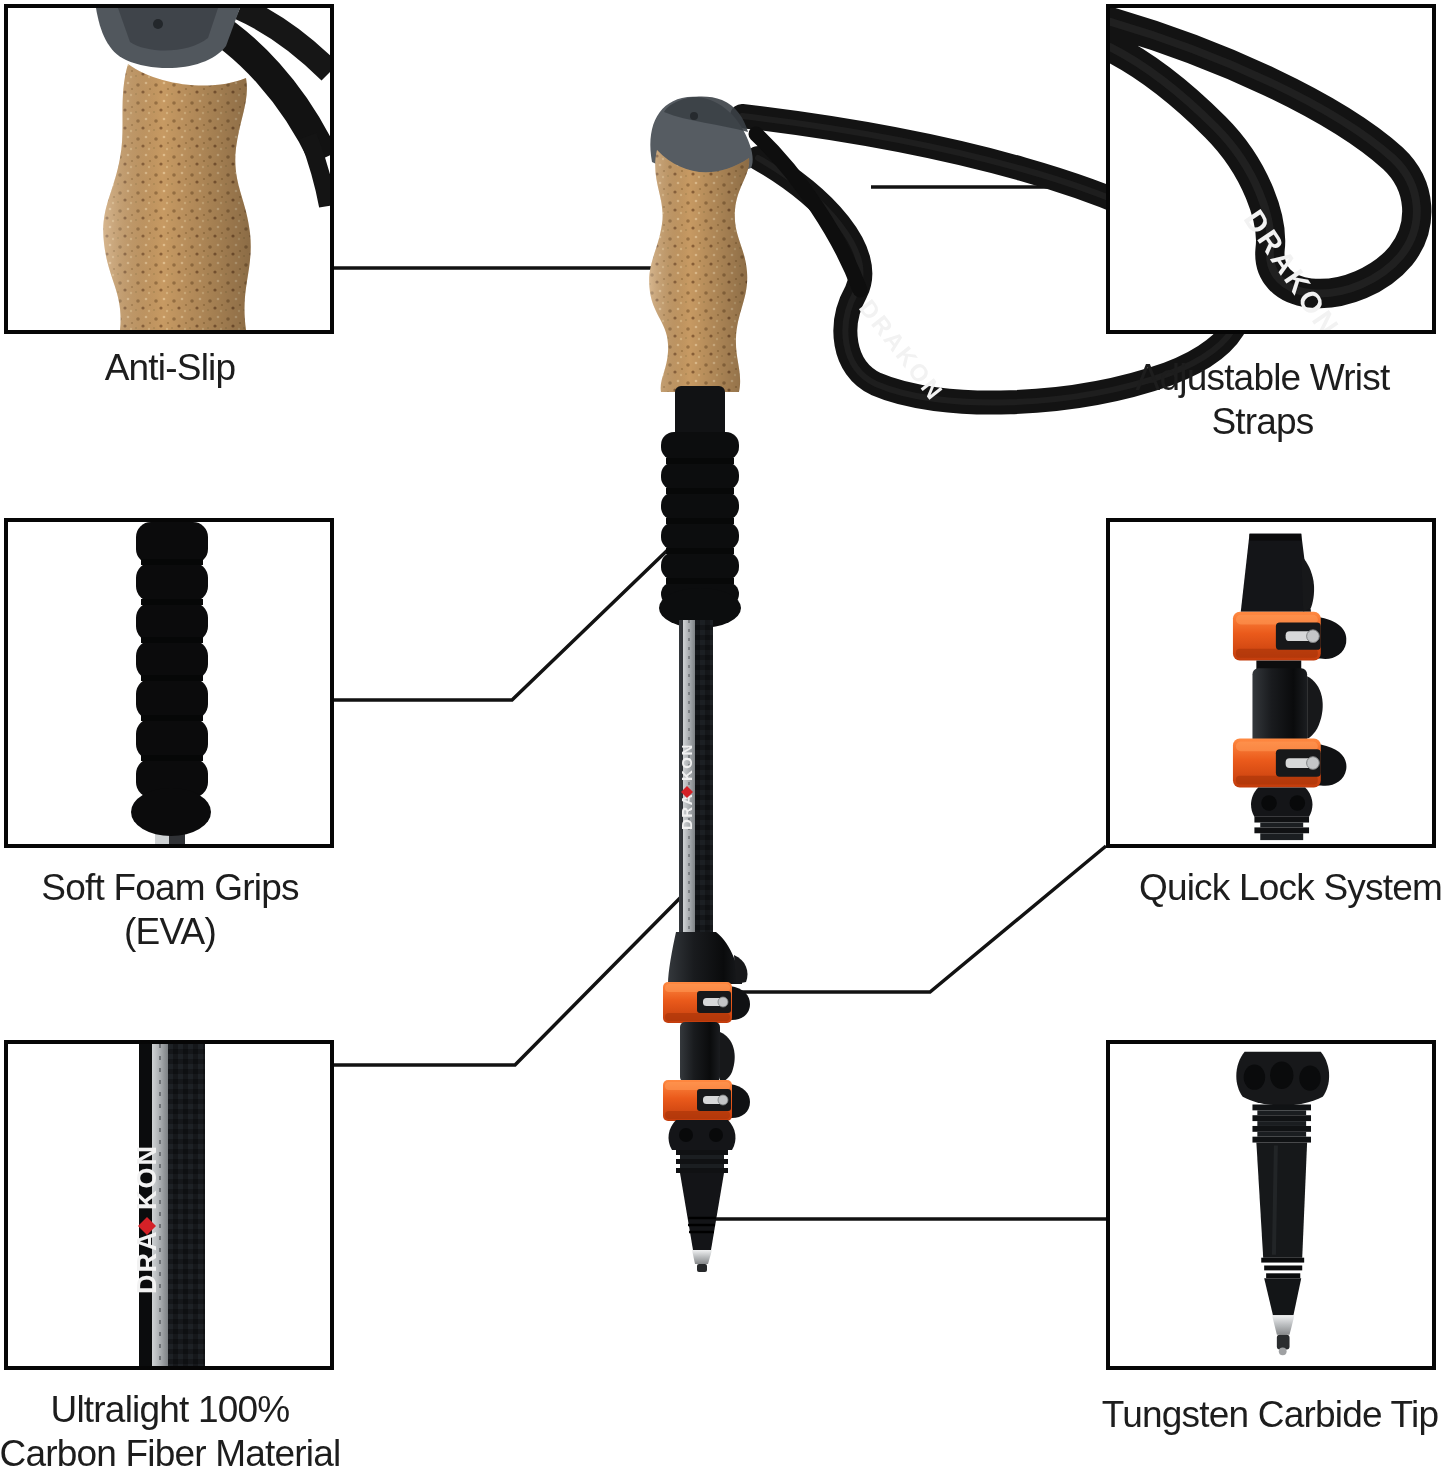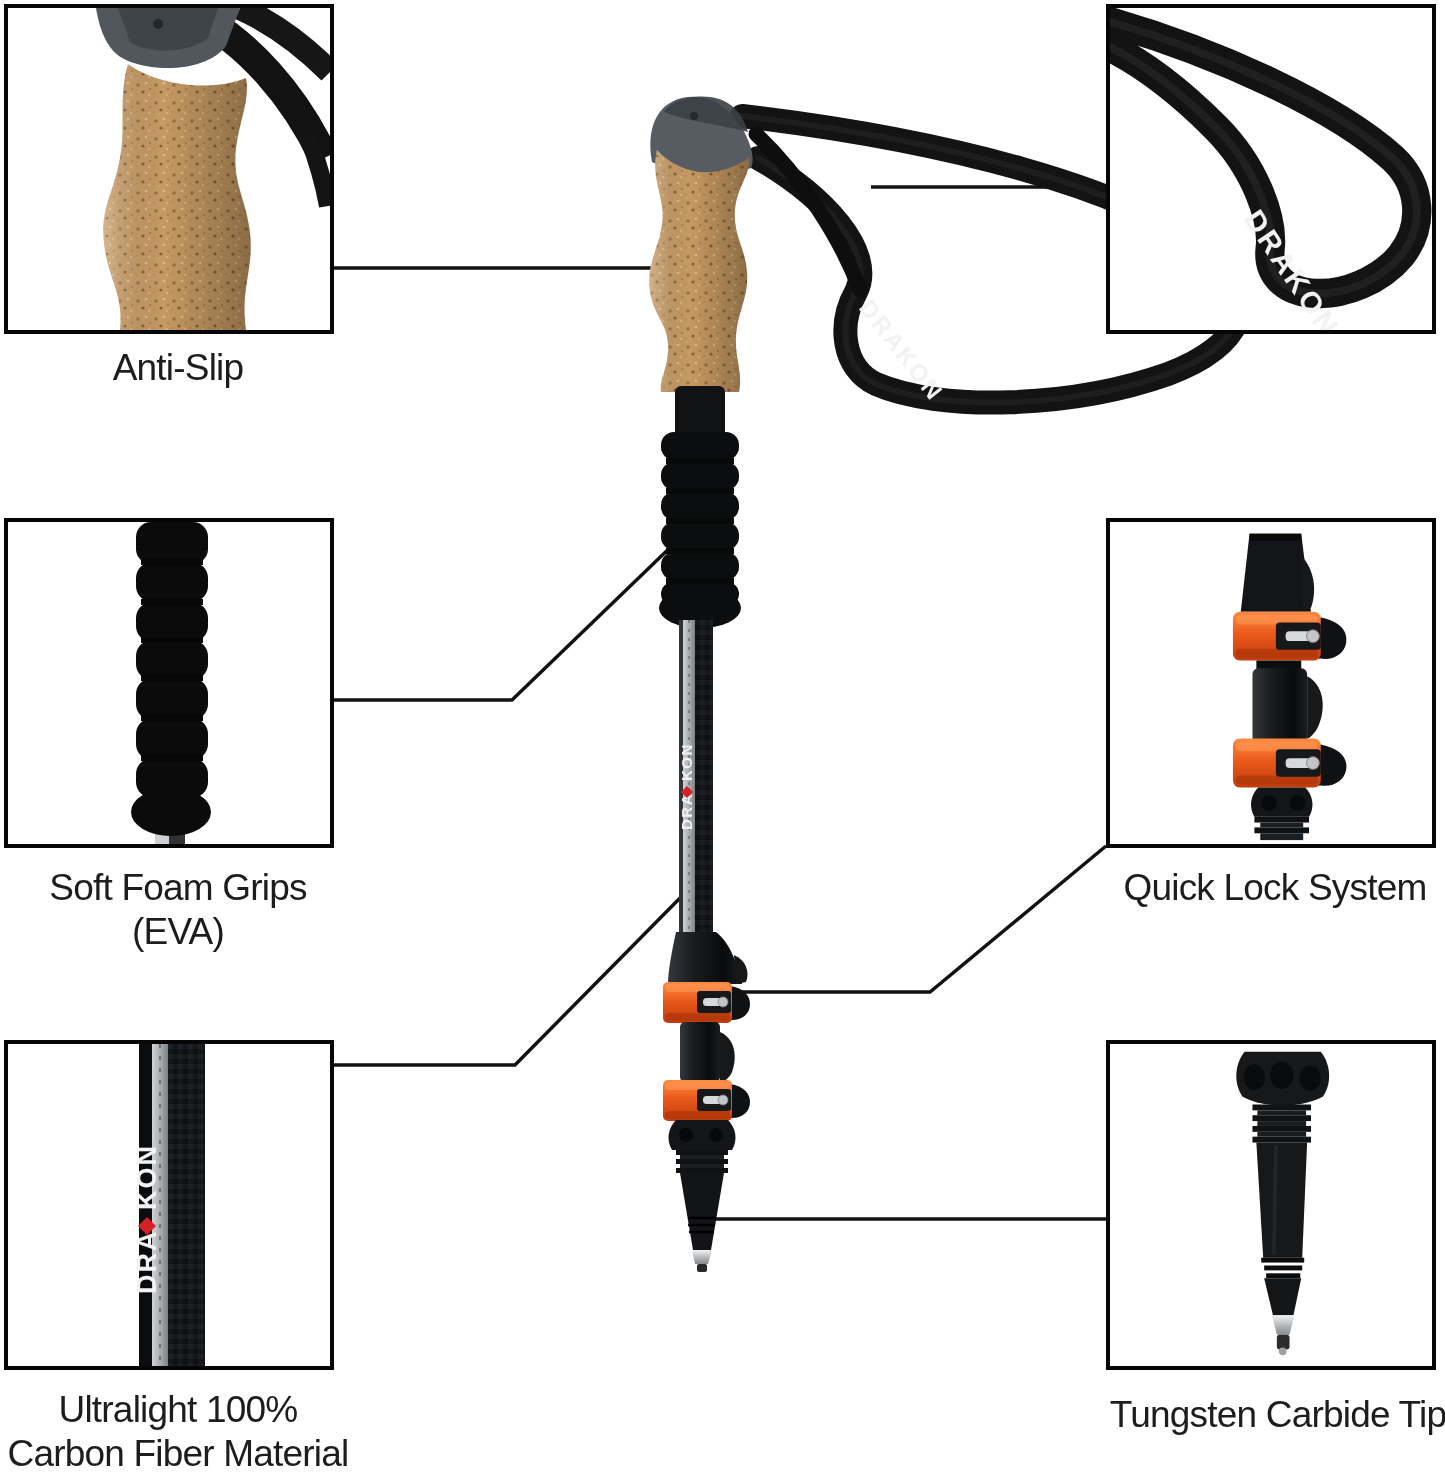--- a/index.html
+++ b/index.html
@@ -16,26 +16,25 @@
   .box-cork  {left:4px;   top:4px;}
   .box-strap {left:1106px;top:4px;}
   .box-foam  {left:4px;   top:518px;}
   .box-lock  {left:1106px;top:518px;}
   .box-carbon{left:4px;   top:1040px;}
   .box-tip   {left:1106px;top:1040px;}
   .feature-label{
     position:absolute;text-align:center;
     font-size:37px;line-height:1.18;letter-spacing:-0.8px;
     color:var(--text,#1d1d1d);
-    padding-left:8px;
   }
   .lbl-cork  {left:0px;    top:346px;  width:340px;}
   .lbl-strap {left:1080px; top:356px;  width:365px;}
   .lbl-foam  {left:0px;    top:866px;  width:340px;}
-  .lbl-lock  {left:1092px; top:866px;  width:350px;}
+  .lbl-lock  {left:1092px; top:866px;  width:350px;text-align:right;}
   .lbl-carbon{left:-12px;  top:1388px; width:364px;}
   .lbl-tip   {left:1090px; top:1393px; width:360px;}
   .conn{stroke:var(--line-black,#121212);stroke-width:3.5;fill:none;}
   .brandtxt{font-family:"Liberation Sans",sans-serif;font-weight:bold;fill:#f2f2f2;}
   .diamond{fill:var(--brand-red,#d42127);}
 </style>
 </head>
 <body>
 
 <div class="canvas">
@@ -283,20 +282,23 @@
       <path d="M158,236 L196,236 L188,274 L167,274 Z" fill="#131517"></path>
       <path d="M166,274 L189,274 L184,294 L171,294 Z" fill="url(#silverGrad)"></path>
       <rect x="171" y="294" width="13" height="15" rx="3" fill="#2a2c2e"></rect>
       <circle cx="177" cy="311" r="4" fill="#9fa1a3"></circle>
     </svg>
   </div>
 
   <div class="feature-label lbl-cork">
     <div>Anti-Slip</div>
   </div>
+  <div class="feature-label lbl-strap">
+    <div>Adjustable Wrist Straps</div>
+  </div>
   <div class="feature-label lbl-foam">
     <div>Soft Foam Grips (EVA)</div>
   </div>
   <div class="feature-label lbl-lock">
     <div>Quick Lock System</div>
   </div>
   <div class="feature-label lbl-carbon">
     <div>Ultralight 100%</div>
     <div>Carbon Fiber Material</div>
   </div>

